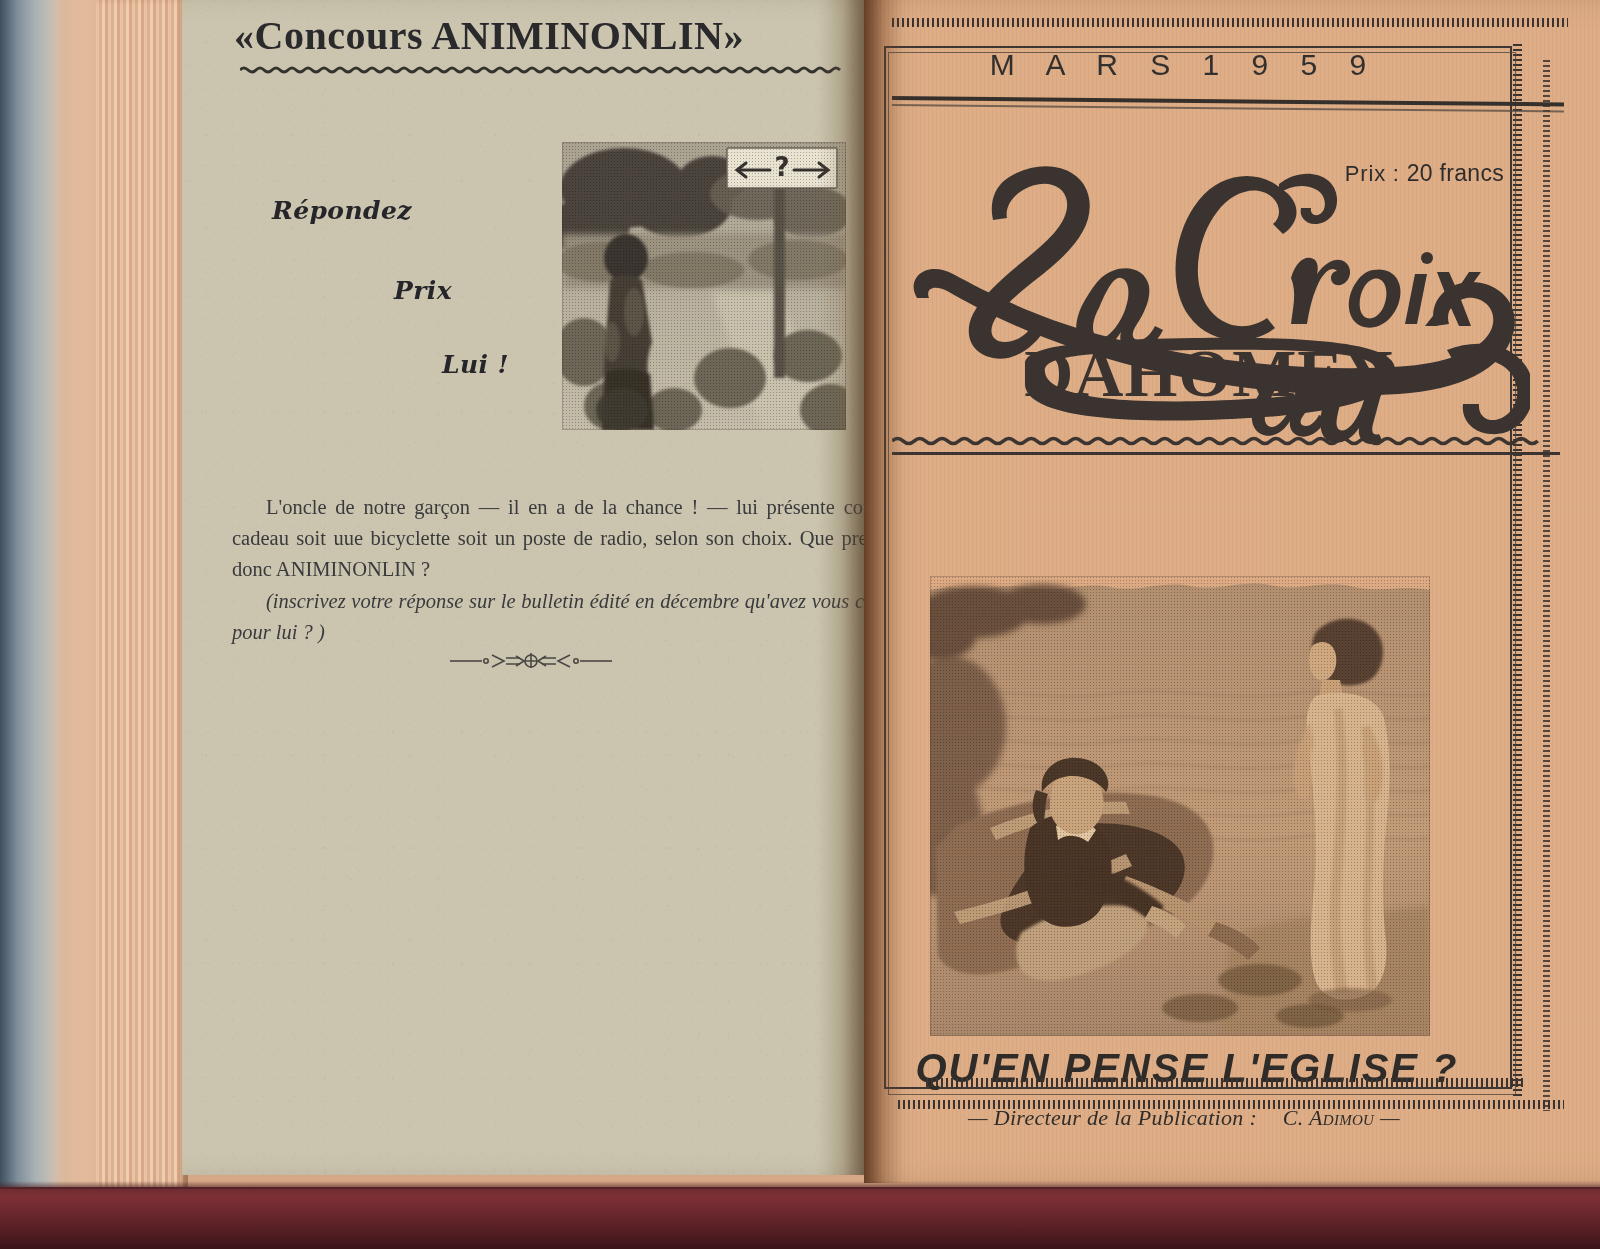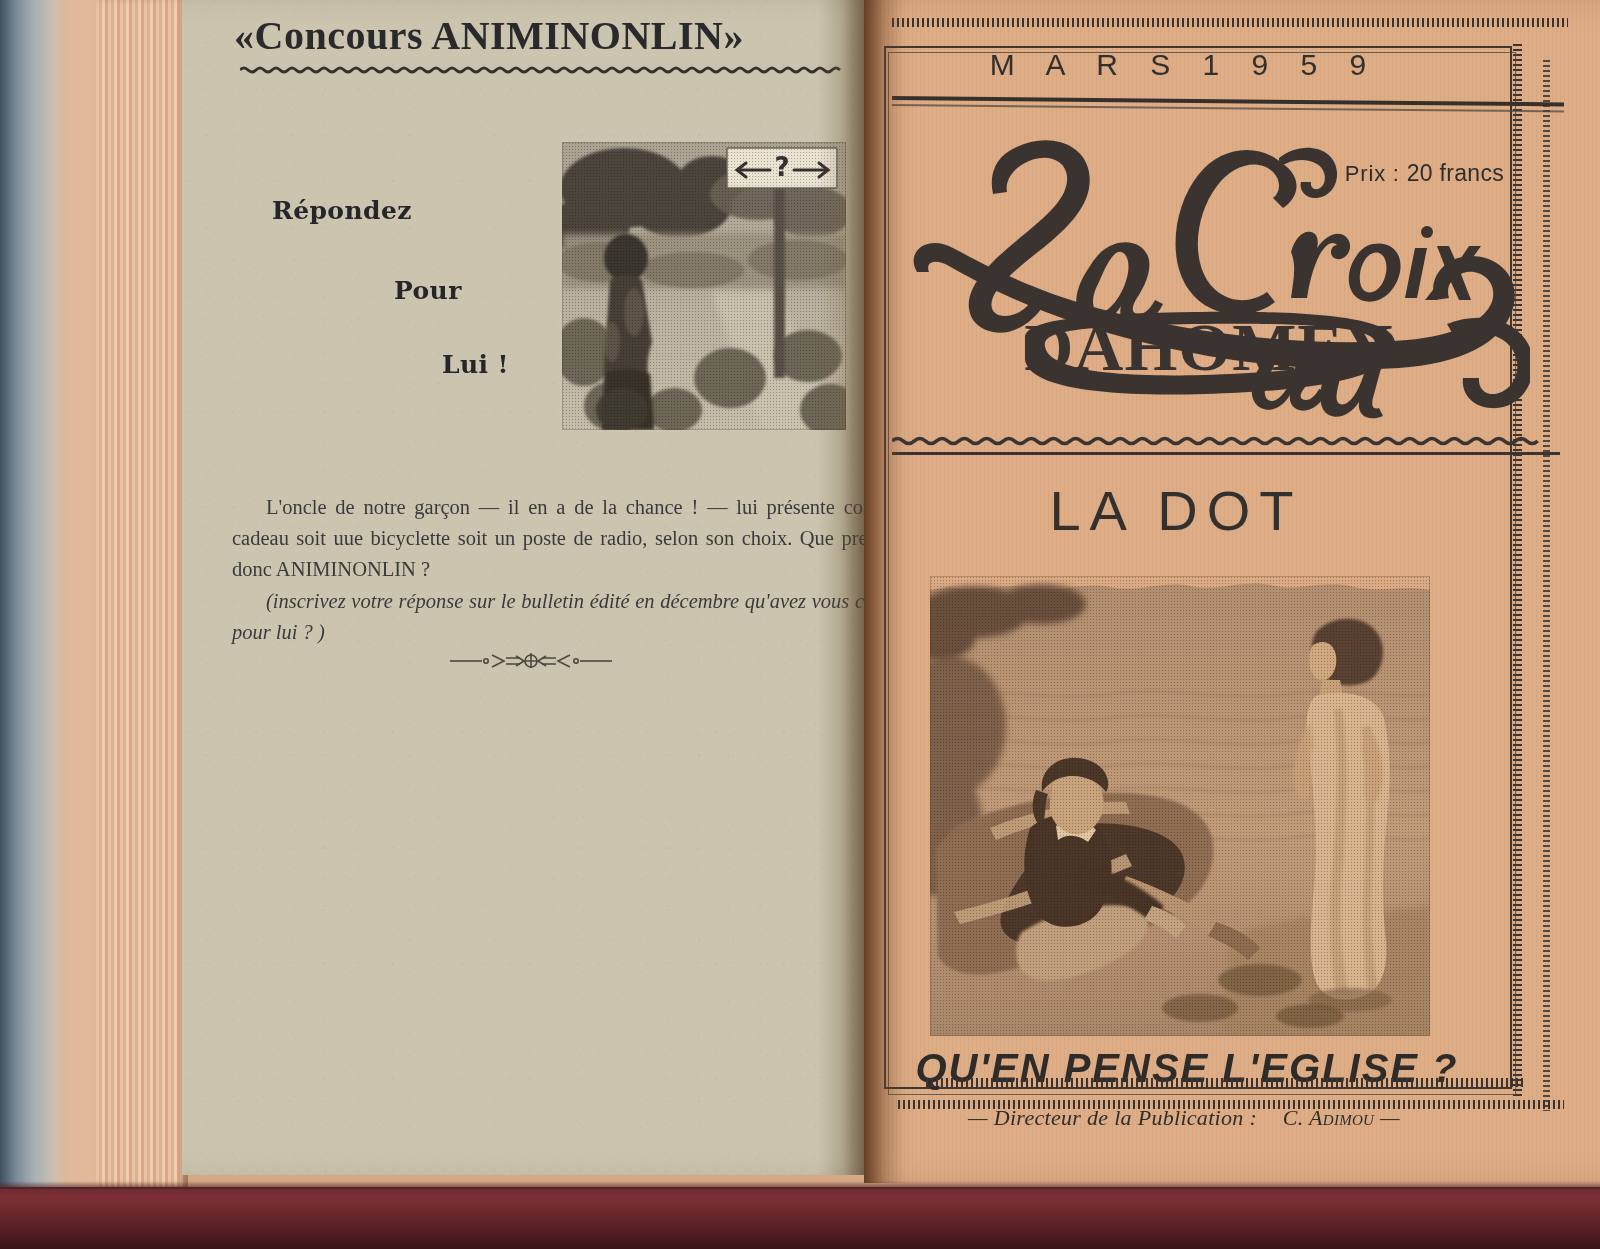--- a/index.html
+++ b/index.html
@@ -93,21 +93,21 @@
 
   .photo-left{
     position:absolute;left:358px;top:142px;width:284px;height:288px;
     background:#b9b2a0;
     filter:contrast(1.03);
   }
 
   .resp{
     position:absolute;
     font-family:"DejaVu Serif",serif;
-    font-weight:bold;
+    font-weight:bold;font-style:italic;
     font-size:25px;color:#25252a;letter-spacing:.4px;
   }
   .resp.r1{left:68px;top:196px;}
   .resp.r2{left:190px;top:276px;}
   .resp.r3{left:238px;top:350px;}
 
   .body-para{
     position:absolute;left:28px;width:672px;
     font-family:"Liberation Serif",serif;
     font-size:20.5px;line-height:31px;color:#3a3a3c;
@@ -183,21 +183,21 @@
     position:absolute;left:14px;right:26px;top:96px;height:4px;
     background:linear-gradient(180deg,#35302c,#35302c);
     transform:rotate(.55deg);transform-origin:left center;
   }
   .date-rule2{
     position:absolute;left:14px;right:26px;top:104px;height:2px;
     background:#4a423c;transform:rotate(.55deg);transform-origin:left center;opacity:.7;
   }
 
   .masthead{
-    position:absolute;left:6px;right:60px;top:102px;height:320px;
+    position:absolute;left:6px;right:60px;top:128px;height:320px;
   }
   .masthead svg{width:100%;height:100%;display:block;}
 
   .price{
     position:absolute;right:86px;top:160px;
     font-family:"Liberation Sans",sans-serif;
     font-size:22px;color:#2f2d2c;letter-spacing:.8px;white-space:nowrap;
   }
   .price b{font-weight:normal;font-size:23px;letter-spacing:.3px;}
 
@@ -266,21 +266,21 @@
           <path d="M0,6 q4,-4 8,0 t8,0 t8,0 t8,0 t8,0 t8,0 t8,0 t8,0 t8,0 t8,0 t8,0 t8,0
                    t8,0 t8,0 t8,0 t8,0 t8,0 t8,0 t8,0 t8,0 t8,0 t8,0 t8,0 t8,0 t8,0 t8,0
                    t8,0 t8,0 t8,0 t8,0 t8,0 t8,0 t8,0 t8,0 t8,0 t8,0 t8,0 t8,0 t8,0 t8,0
                    t8,0 t8,0 t8,0 t8,0 t8,0 t8,0 t8,0 t8,0 t8,0 t8,0 t8,0 t8,0 t8,0 t8,0
                    t8,0 t8,0 t8,0 t8,0 t8,0 t8,0 t8,0 t8,0 t8,0 t8,0 t8,0 t8,0 t8,0 t8,0
                    t8,0 t8,0 t8,0 t8,0 t8,0 t8,0 t8,0" fill="none" stroke="#34322f" stroke-width="3"></path>
         </svg>
       </div>
 
       <div class="resp r1">Répondez</div>
-      <div class="resp r2">Pour</div>
+      <div class="resp r2">Prix</div>
       <div class="resp r3">Lui !</div>
 
       <div class="photo-left">
         <svg viewBox="0 0 284 288" width="284" height="288" preserveAspectRatio="none">
           <defs>
             <linearGradient id="lsky" x1="0" y1="0" x2="0" y2="1">
               <stop offset="0" stop-color="#a9a291"></stop>
               <stop offset="1" stop-color="#c2bba8"></stop>
             </linearGradient>
             <filter id="blur1">
@@ -480,21 +480,20 @@
         <svg viewBox="0 0 600 16" preserveAspectRatio="none" width="100%" height="16">
           <path d="M0,9 q5,-5 10,0 t10,0 t10,0 t10,0 t10,0 t10,0 t10,0 t10,0 t10,0 t10,0
                    t10,0 t10,0 t10,0 t10,0 t10,0 t10,0 t10,0 t10,0 t10,0 t10,0 t10,0 t10,0
                    t10,0 t10,0 t10,0 t10,0 t10,0 t10,0 t10,0 t10,0 t10,0 t10,0 t10,0 t10,0
                    t10,0 t10,0 t10,0 t10,0 t10,0 t10,0 t10,0 t10,0 t10,0 t10,0 t10,0 t10,0
                    t10,0 t10,0 t10,0 t10,0 t10,0 t10,0 t10,0 t10,0 t10,0 t10,0 t10,0 t10,0" fill="none" stroke="#3b3430" stroke-width="3.4"></path>
         </svg>
       </div>
       <div class="flat-rule"></div>
 
-      <div class="headline-ladot">LA DOT</div>
 
       <div class="photo-right">
         <svg viewBox="0 0 500 460" width="500" height="460" preserveAspectRatio="none">
           <defs>
             <linearGradient id="water" x1="0" y1="0" x2="0" y2="1">
               <stop offset="0" stop-color="#b18f6f"></stop>
               <stop offset="0.55" stop-color="#c29b78"></stop>
               <stop offset="1" stop-color="#a9876a"></stop>
             </linearGradient>
             <filter id="b1">

